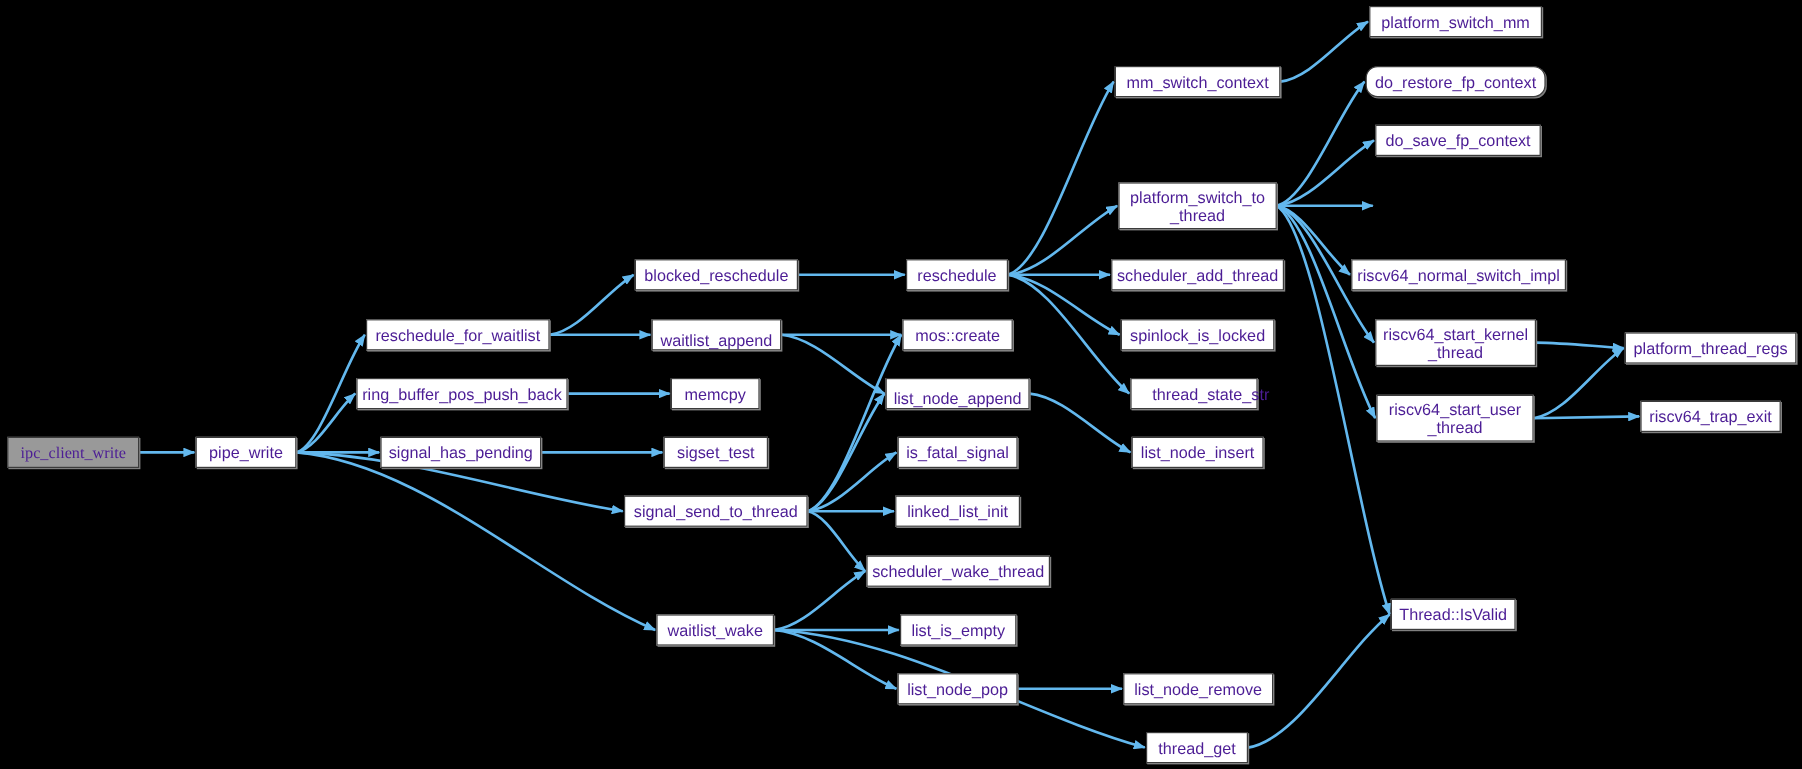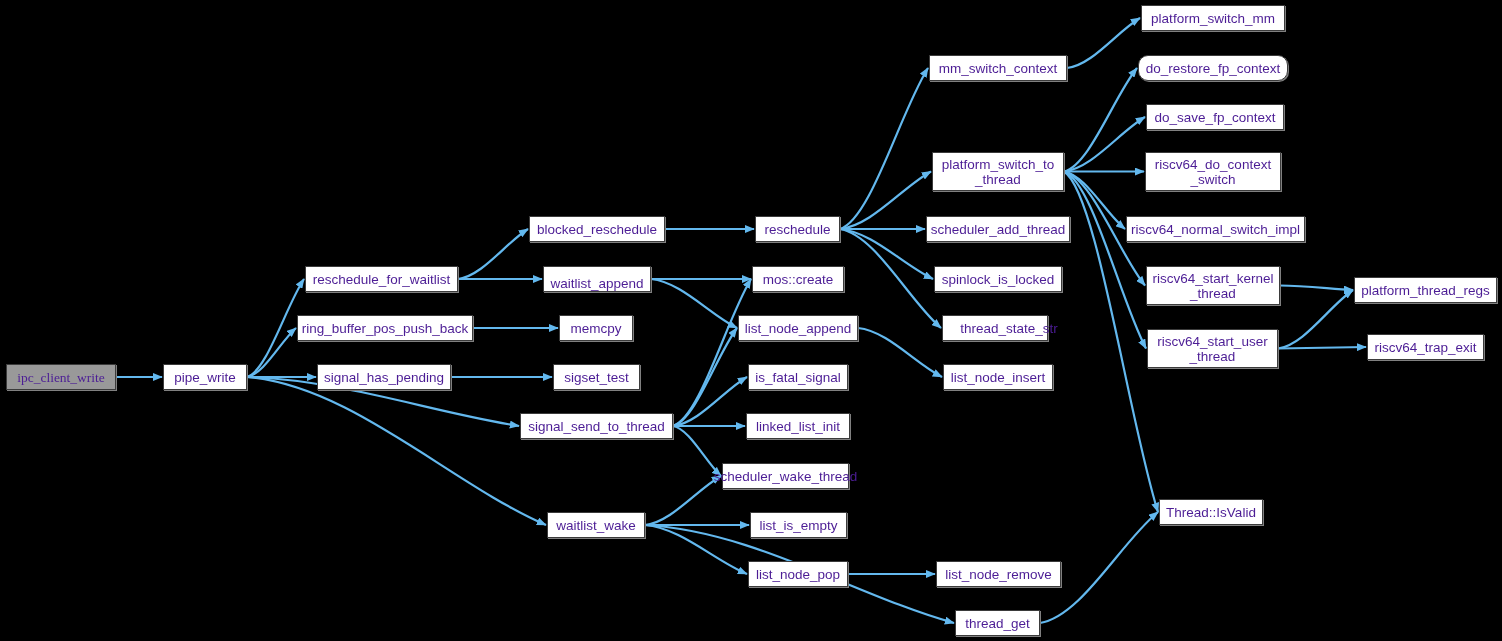--- a/index.html
+++ b/index.html
@@ -72,40 +72,38 @@
     <div class="node" style="left: 297px; top: 315px; width: 176px; height: 26px;"><span>ring_buffer_pos_push_back</span></div>
     <div class="node" style="left: 317px; top: 364px; width: 134px; height: 26px;"><span>signal_has_pending</span></div>
     <div class="node" style="left: 520px; top: 413px; width: 153px; height: 26px;"><span>signal_send_to_thread</span></div>
     <div class="node" style="left: 547px; top: 512px; width: 98px; height: 26px;"><span>waitlist_wake</span></div>
     <div class="node" style="left: 529px; top: 216px; width: 136px; height: 26px;"><span>blocked_reschedule</span></div>
     <div class="node" style="left: 543px; top: 266px; width: 108px; height: 26px; align-items: flex-end;"><span>waitlist_append</span></div>
     <div class="node" style="left: 559px; top: 315px; width: 74px; height: 26px;"><span>memcpy</span></div>
     <div class="node" style="left: 553px; top: 364px; width: 87px; height: 26px;"><span>sigset_test</span></div>
     <div class="node" style="left: 755px; top: 216px; width: 85px; height: 26px;"><span>reschedule</span></div>
     <div class="node" style="left: 752px; top: 266px; width: 92px; height: 26px;"><span>mos::create</span></div>
-    <div class="node" style="left: 738px; top: 315px; width: 120px; height: 26px;"><span>list_node_append</span></div>
+    <div class="node" style="left: 738px; top: 315px; width: 120px; height: 26px; align-items: flex-end;"><span>list_node_append</span></div>
     <div class="node" style="left: 748px; top: 364px; width: 100px; height: 26px;"><span>is_fatal_signal</span></div>
     <div class="node" style="left: 746px; top: 413px; width: 104px; height: 26px;"><span>linked_list_init</span></div>
-    <div class="node" style="left: 722px; top: 463px; width: 127px; height: 26px;"><span>scheduler_wake_thread</span></div>
+    <div class="node" style="left: 722px; top: 463px; width: 153px; height: 26px;"><span>scheduler_wake_thread</span></div>
     <div class="node" style="left: 750px; top: 512px; width: 97px; height: 26px;"><span>list_is_empty</span></div>
     <div class="node" style="left: 748px; top: 561px; width: 100px; height: 26px;"><span>list_node_pop</span></div>
     <div class="node" style="left: 929px; top: 55px; width: 138px; height: 26px;"><span>mm_switch_context</span></div>
     <div class="node" style="left: 932px; top: 152px; width: 132px; height: 39px;"><span>platform_switch_to
 _thread</span></div>
     <div class="node" style="left: 926px; top: 216px; width: 144px; height: 26px;"><span>scheduler_add_thread</span></div>
     <div class="node" style="left: 934px; top: 266px; width: 128px; height: 26px;"><span>spinlock_is_locked</span></div>
     <div class="node" style="left: 942px; top: 315px; width: 106px; height: 26px; padding-left: 28px;"><span>thread_state_str</span></div>
     <div class="node" style="left: 943px; top: 364px; width: 110px; height: 26px;"><span>list_node_insert</span></div>
     <div class="node" style="left: 936px; top: 561px; width: 125px; height: 26px;"><span>list_node_remove</span></div>
     <div class="node" style="left: 955px; top: 610px; width: 85px; height: 26px;"><span>thread_get</span></div>
     <div class="node" style="left: 1141px; top: 5px; width: 144px; height: 26px;"><span>platform_switch_mm</span></div>
     <div class="node" style="left: 1138px; top: 55px; width: 150px; height: 26px; border-radius: 10px;"><span>do_restore_fp_context</span></div>
     <div class="node" style="left: 1146px; top: 104px; width: 138px; height: 26px;"><span>do_save_fp_context</span></div>
-    <div class="node" style="left: 1145px; top: 152px; width: 136px; height: 39px;"><span>riscv64_do_context
-_switch</span></div>
     <div class="node" style="left: 1126px; top: 216px; width: 179px; height: 26px;"><span>riscv64_normal_switch_impl</span></div>
     <div class="node" style="left: 1146px; top: 266px; width: 134px; height: 39px;"><span>riscv64_start_kernel
 _thread</span></div>
     <div class="node" style="left: 1147px; top: 329px; width: 131px; height: 39px;"><span>riscv64_start_user
 _thread</span></div>
     <div class="node" style="left: 1159px; top: 499px; width: 104px; height: 26px;"><span>Thread::IsValid</span></div>
     <div class="node" style="left: 1354px; top: 277px; width: 143px; height: 26px;"><span>platform_thread_regs</span></div>
     <div class="node" style="left: 1367px; top: 334px; width: 117px; height: 26px;"><span>riscv64_trap_exit</span></div>
   </div>
 

